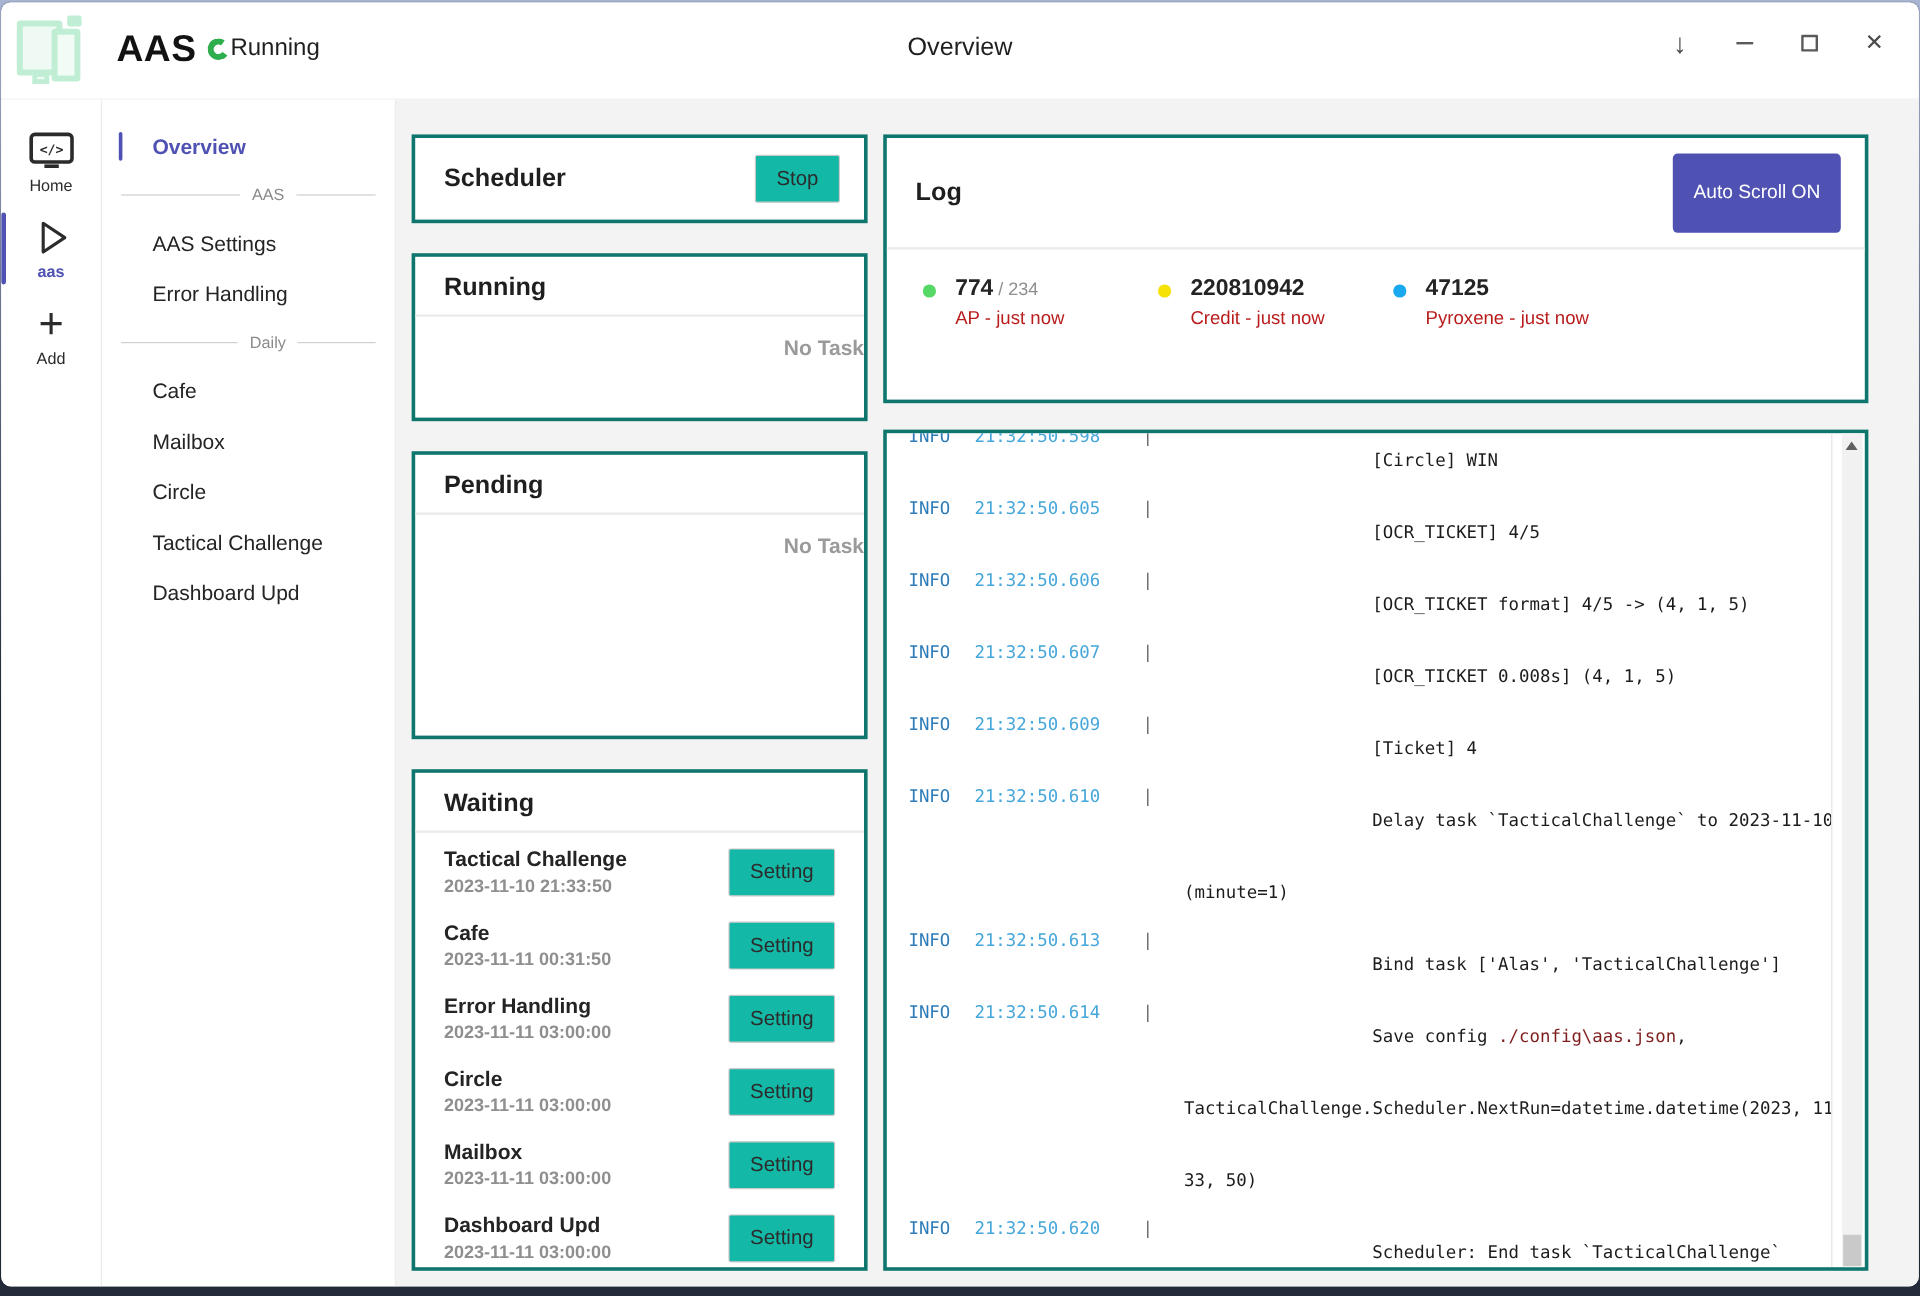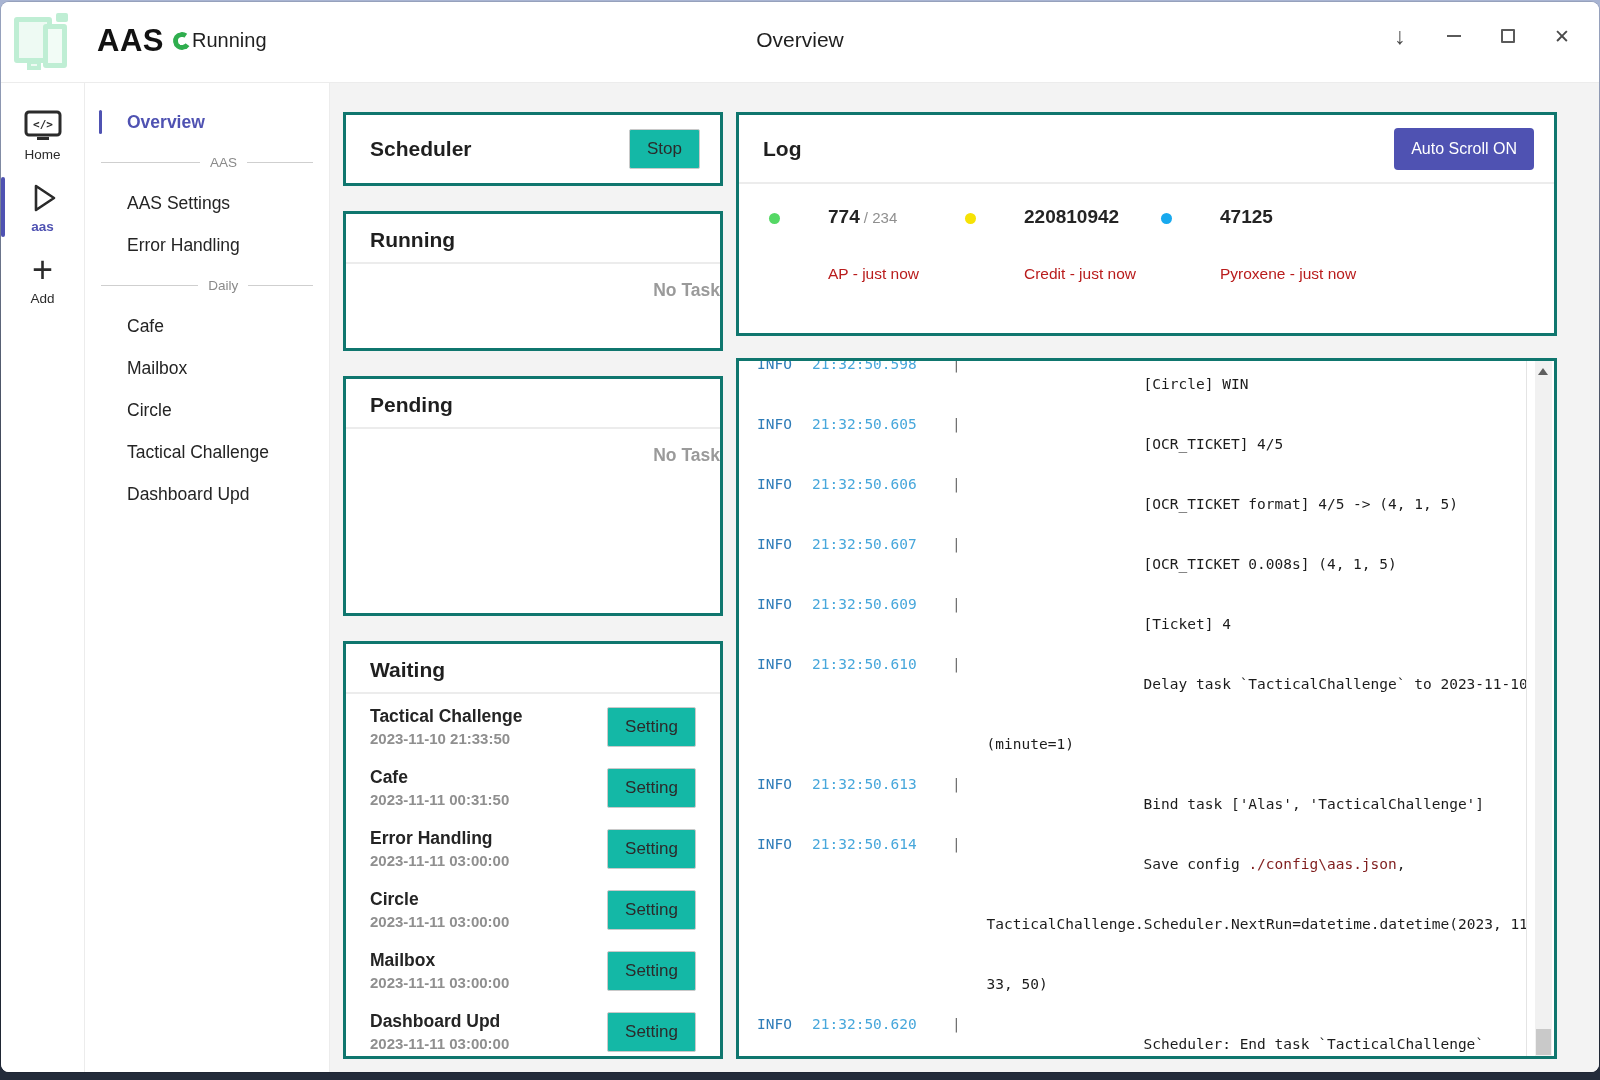--- a/index.html
+++ b/index.html
@@ -63,23 +63,23 @@
   .btn-outline { background:#14b8a6; border:1px solid #c9c9c9; border-radius:2px; font-size:17px; color:#2b2b2b; padding:9px 17px; cursor:pointer; font-family:inherit; }
 
   .task-rows { padding:2px 24px 0; }
   .task-row { height:61px; display:flex; align-items:center; justify-content:space-between; }
   .task-name { font-size:17.5px; font-weight:700; color:#242424; }
   .task-time { font-size:15px; font-weight:700; color:#8f8f8f; margin-top:3px; }
 
   
   .log-card { height:224px; }
   .log-head { display:flex; align-items:center; justify-content:space-between; padding:13px 20px 12px 24px; border-bottom:2px solid #ececec; }
-  .btn-primary { background:#4f52b2; border:none; border-radius:4px; color:#fff; font-size:16px; padding:12px 17px; cursor:pointer; font-family:inherit; }
+  .btn-primary { background:#4f52b2; border:none; border-radius:4px; color:#fff; font-size:16px; padding:24px 17px; cursor:pointer; font-family:inherit; }
   .stats { display:flex; padding:22px 0 0 30px; }
-  .stat { width:196px; display:grid; grid-template-columns:27px auto; align-items:start;gap:32px; }
+  .stat { width:196px; display:grid; grid-template-columns:27px auto; align-items:start; }
   .dot { width:11px; height:11px; border-radius:50%; margin-top:7px; }
   .stat-value { font-size:19px; font-weight:700; color:#242424; }
   .stat-total { font-size:15px; color:#8f8f8f; }
   .stat-label { grid-column:2; font-size:15.5px; color:#b91c1c; margin-top:5px; }
 
   
   .log-out { flex:1; position:relative; overflow:hidden; }
   .log-scroll { position:absolute; left:0; top:-7px; right:28px; bottom:0; padding-left:18px; overflow:hidden; }
   .log-inner-border { position:absolute; top:0; bottom:0; right:27px; width:1px; background:#e4e4e4; }
   .log-line { display:flex; line-height:20px; font-family:"DejaVu Sans Mono", monospace; font-size:14.5px; white-space:pre; }

